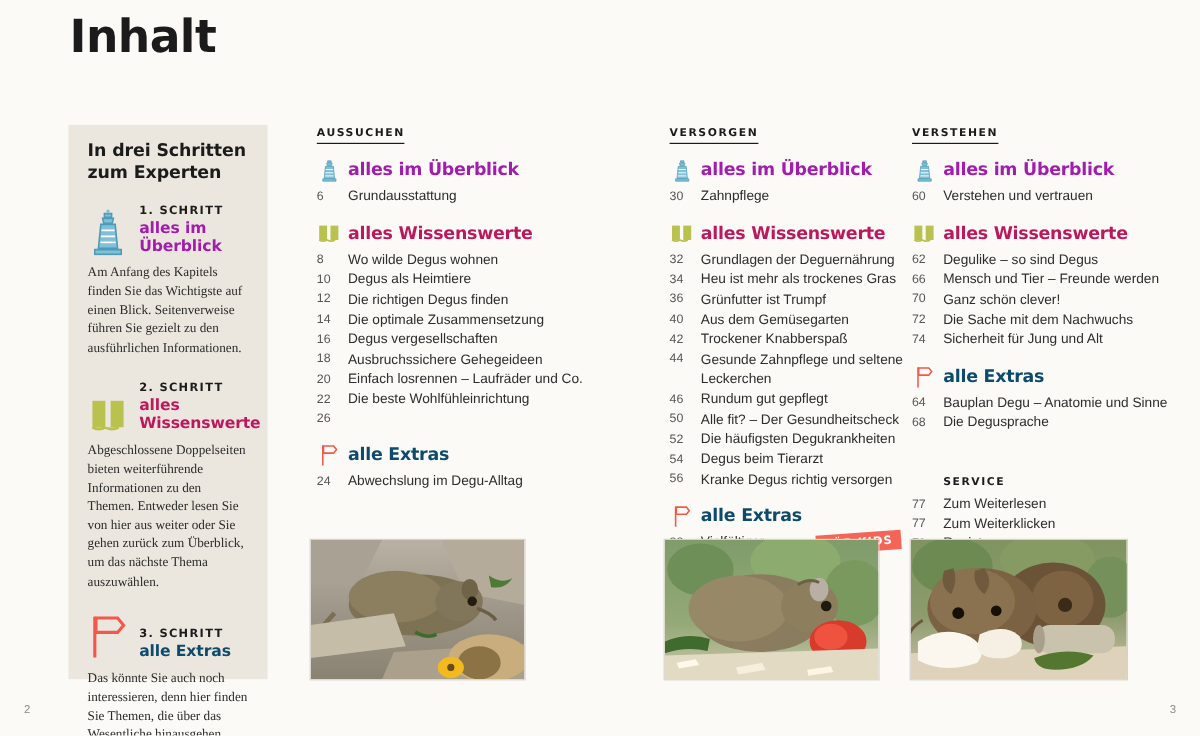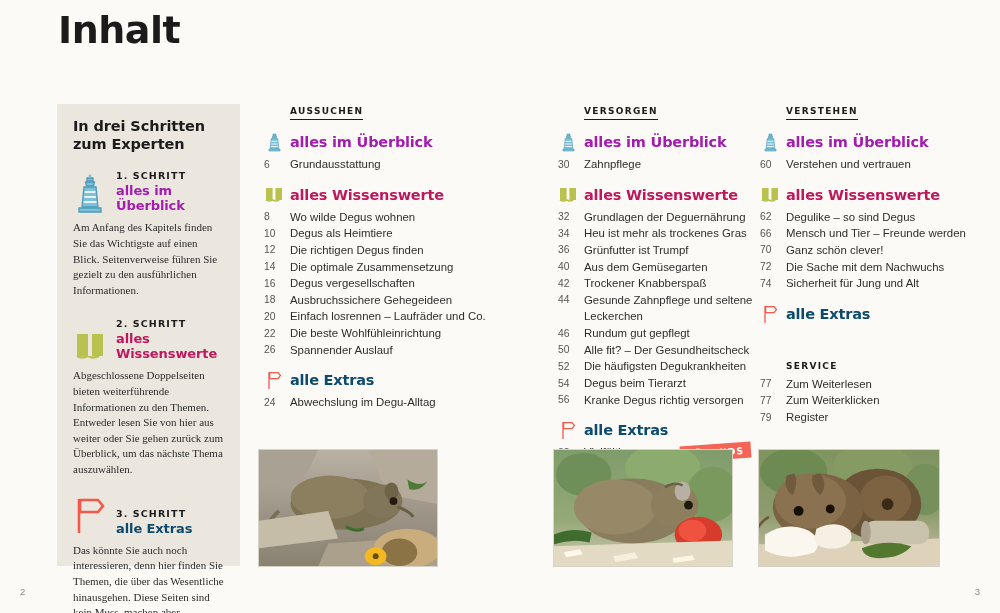--- a/index.html
+++ b/index.html
@@ -22,21 +22,21 @@
     font-size: 38px;
     font-weight: 700;
     letter-spacing: -0.5px;
     color: #1b1b1b;
     font-family: "DejaVu Sans", sans-serif;
   }
   
   .infobox {
     position: absolute;
     left: 57px; top: 104px;
-    width: 183px; height: 462px;
+    width: 166px; height: 462px;
     background: #ece7de;
     padding: 14px 16px 10px 16px;
   }
   .infobox-title {
     font-family: "DejaVu Sans", sans-serif;
     font-weight: 700;
     font-size: 14.5px;
     line-height: 1.22;
     color: #1b1b1b;
     margin-bottom: 14px;
@@ -91,21 +91,20 @@
   .col-kicker {
     font-family: "DejaVu Sans", sans-serif;
     font-weight: 700;
     font-size: 9px;
     letter-spacing: 1.3px;
     color: #1b1b1b;
     text-transform: uppercase;
     display: inline-block;
     border-bottom: 1.5px solid #1b1b1b;
     padding-bottom: 3px;
-    margin-left: 26px;
   }
   .sect { margin-top: 11px; }
   .sect-head {
     display: flex;
     align-items: center;
     gap: 6px;
     height: 22px;
     margin-bottom: 3px;
   }
   .sect-icon {
@@ -323,21 +322,20 @@
         <div class="entry">
             <span class="entry-page">20</span>
             <span class="entry-text">Einfach losrennen – Laufräder und Co.</span>
           </div>
         <div class="entry">
             <span class="entry-page">22</span>
             <span class="entry-text">Die beste Wohlfühleinrichtung</span>
           </div>
         <div class="entry">
             <span class="entry-page">26</span>
-            <span class="entry-text">Spannender Auslauf</span>
           </div>
       </div>
     </div>
 
     <div class="sect">
       <div class="sect-head">
         <div class="sect-icon">
           <svg width="16" height="20" viewBox="0 0 16 20">
             <g fill="none" stroke="#f4584a" stroke-width="1.3">
               <line x1="3" y1="2" x2="3" y2="19"></line>
@@ -541,20 +539,30 @@
       <div class="sect-head">
         <div class="sect-icon">
           <svg width="16" height="20" viewBox="0 0 16 20">
             <g fill="none" stroke="#f4584a" stroke-width="1.3">
               <line x1="3" y1="2" x2="3" y2="19"></line>
               <path d="M3.6 2.6 h8.4 l2.4 3 l-2.4 3 h-8.4 z"></path>
             </g>
           </svg>
         </div>
         <div class="sect-title c-red">alle Extras</div>
+      </div>
+      <div class="entries">
+        <div class="entry">
+            <span class="entry-page">64</span>
+            <span class="entry-text">Bauplan Degu – Anatomie und Sinne</span>
+          </div>
+        <div class="entry">
+            <span class="entry-page">68</span>
+            <span class="entry-text">Die Degusprache</span>
+          </div>
       </div>
     </div>
 
     <div class="service-head">SERVICE</div>
     <div class="entries">
       <div class="entry">
           <span class="entry-page">77</span>
           <span class="entry-text">Zum Weiterlesen</span>
         </div>
       <div class="entry">

